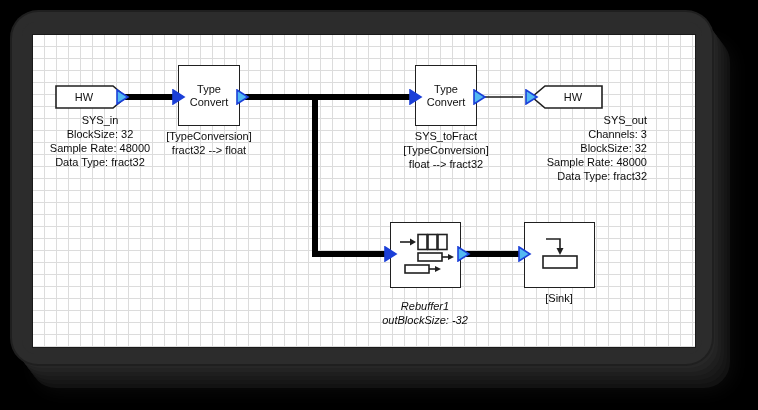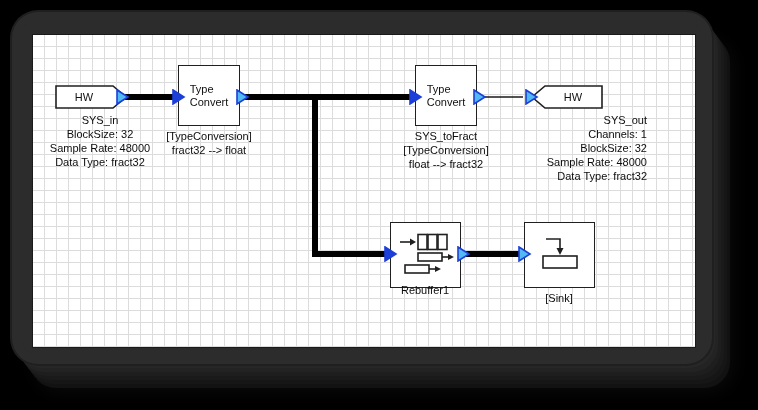--- a/index.html
+++ b/index.html
@@ -41,21 +41,21 @@
   .canvas-scroll{position:absolute;inset:0;}
 
   svg.wires{position:absolute;left:0;top:0;width:662px;height:312px;overflow:visible;}
 
   .blk{position:absolute;box-sizing:border-box;}
 
   
   .box{
     background:#ffffff;border:1.6px solid #202020;
     display:flex;align-items:center;justify-content:center;
-    line-height:1.12;color:#101010;
+    text-align:center;line-height:1.12;color:#101010;
     font-size:11px;
   }
   .hw-src-wrap{position:absolute;}
   .hw-src-wrap svg{position:absolute;left:0;top:0;overflow:visible;}
   .hw-src-label{
     position:absolute;left:0;top:0;width:100%;height:100%;
     display:flex;align-items:center;justify-content:center;
     font-size:11px;color:#101010;
   }
 
@@ -147,21 +147,21 @@
         <svg width="72" height="24" viewBox="0 0 72 24">
           <path d="M14,1 L71,1 L71,23 L14,23 L1,12 Z" fill="#ffffff" stroke="#202020" stroke-width="1.6"></path>
         </svg>
         <div class="hw-src-label" style="left:12px;width:60px;">HW</div>
       </div>
       <svg style="position:absolute;left:491px;top:54px;" width="16" height="16" viewBox="0 0 16 16">
         <path d="M2,1 L13,8 L2,15 Z" fill="#53b9f2" stroke="#1b3fd8" stroke-width="1.6"></path>
       </svg>
       <div class="caption" style="left:464px;top:78px;width:150px;text-align:right;">
         <div>SYS_out</div>
-        <div>Channels: 1</div>
+        <div>Channels: 3</div>
         <div>BlockSize: 32</div>
         <div>Sample Rate: 48000</div>
         <div>Data Type: fract32</div>
       </div>
 
       <div class="blk box" style="left:357px;top:187px;width:71px;height:66px;">
         <svg width="58" height="44" viewBox="0 0 58 44">
 
           <line x1="3" y1="9" x2="14" y2="9" stroke="#202020" stroke-width="1.6"></line>
           <path d="M13,5.5 L19,9 L13,12.5 Z" fill="#202020"></path>
@@ -178,22 +178,23 @@
           <line x1="32" y1="36" x2="41" y2="36" stroke="#202020" stroke-width="1.6"></line>
           <path d="M38,33 L44,36 L38,39 Z" fill="#202020"></path>
         </svg>
       </div>
       <svg style="position:absolute;left:350px;top:211px;" width="16" height="16" viewBox="0 0 16 16">
         <path d="M2,1 L13,8 L2,15 Z" fill="#1b3fd8" stroke="#1b3fd8" stroke-width="1.6"></path>
       </svg>
       <svg style="position:absolute;left:423px;top:211px;" width="16" height="16" viewBox="0 0 16 16">
         <path d="M2,1 L13,8 L2,15 Z" fill="#53b9f2" stroke="#1b3fd8" stroke-width="1.6"></path>
       </svg>
-      <div class="caption" style="left:322px;top:248px;width:140px;">
+      <div class="caption" style="left:322px;top:264px;width:140px;font-style:italic;">
         <div>Rebuffer1</div>
+        <div>outBlockSize: -32</div>
       </div>
 
       <div class="blk box" style="left:491px;top:187px;width:71px;height:66px;">
         <svg width="48" height="40" viewBox="0 0 48 40">
 
           <polyline points="10,4 24,4 24,15" fill="none" stroke="#202020" stroke-width="1.6"></polyline>
           <path d="M20.5,13 L24,20 L27.5,13 Z" fill="#202020"></path>
           <rect x="7" y="21" width="34" height="12" fill="#fff" stroke="#202020" stroke-width="1.6"></rect>
         </svg>
       </div>

